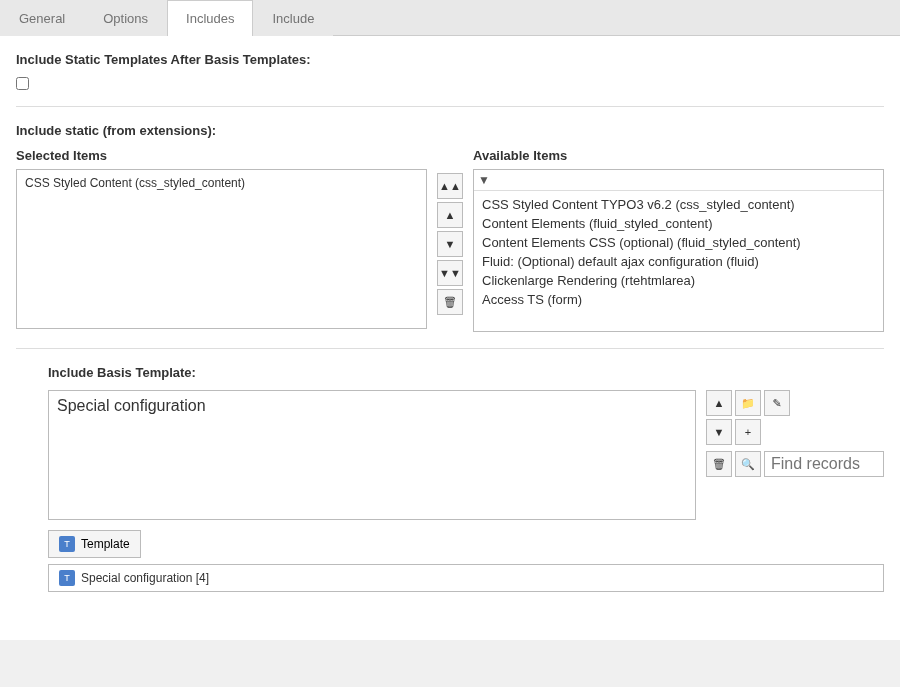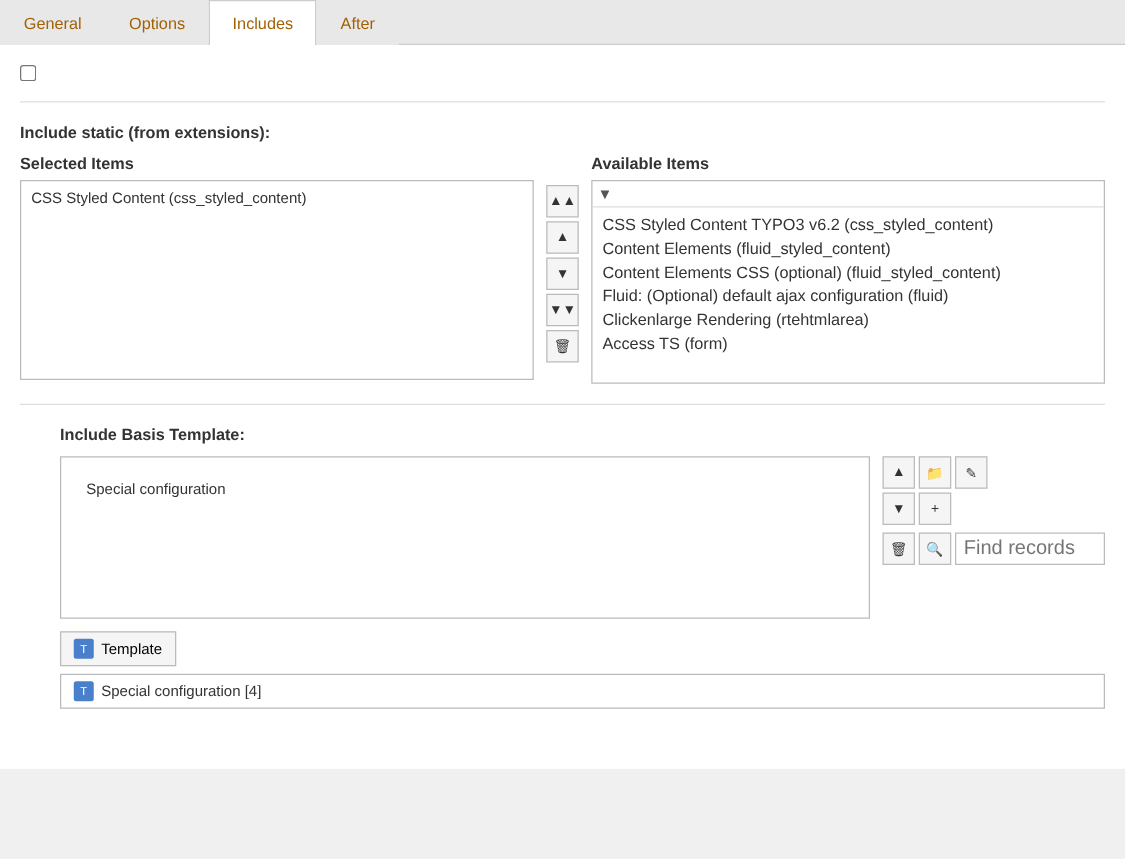--- a/index.html
+++ b/index.html
@@ -19,21 +19,21 @@
       border-bottom: 1px solid #ccc;
       padding: 0;
     }
     .tab {
       padding: 10px 18px;
       cursor: pointer;
       border: 1px solid transparent;
       border-bottom: none;
       margin-bottom: -1px;
       background: #e8e8e8;
-      color: #a16207;
+      color: #737373;
       font-size: 13px;
     }
     .tab.active {
       background: #fff;
       border-color: #ccc;
       border-bottom-color: #fff;
       font-weight: normal;
     }
 
     
@@ -148,22 +148,22 @@
       display: flex;
       gap: 10px;
       align-items: flex-start;
     }
 
     .basis-listbox {
       flex: 1;
       border: 1px solid #bbb;
       background: #fff;
       min-height: 130px;
-      padding: 16px;
-      font-size: 12px;
+      padding: 4px;
+      font-size: 16px;
     }
 
     .basis-controls {
       display: flex;
       flex-direction: column;
       gap: 3px;
     }
 
     .basis-row1 {
       display: flex;
@@ -229,26 +229,27 @@
       font-size: 12px;
     }
   </style>
 </head>
 <body>
 
 <div class="tabs-bar">
   <div class="tab">General</div>
   <div class="tab">Options</div>
   <div class="tab active">Includes</div>
-  <div class="tab">After</div>
+  <div class="tab">Include</div>
 </div>
 
 <div class="content">
 
   <div class="section">
+    <div class="section-title">Include Static Templates After Basis Templates:</div>
     <div class="checkbox-row">
       <input type="checkbox" style="">
     </div>
   </div>
 
   <div class="section">
     <div class="section-title">Include static (from extensions):</div>
 
     <div class="two-col">
 

